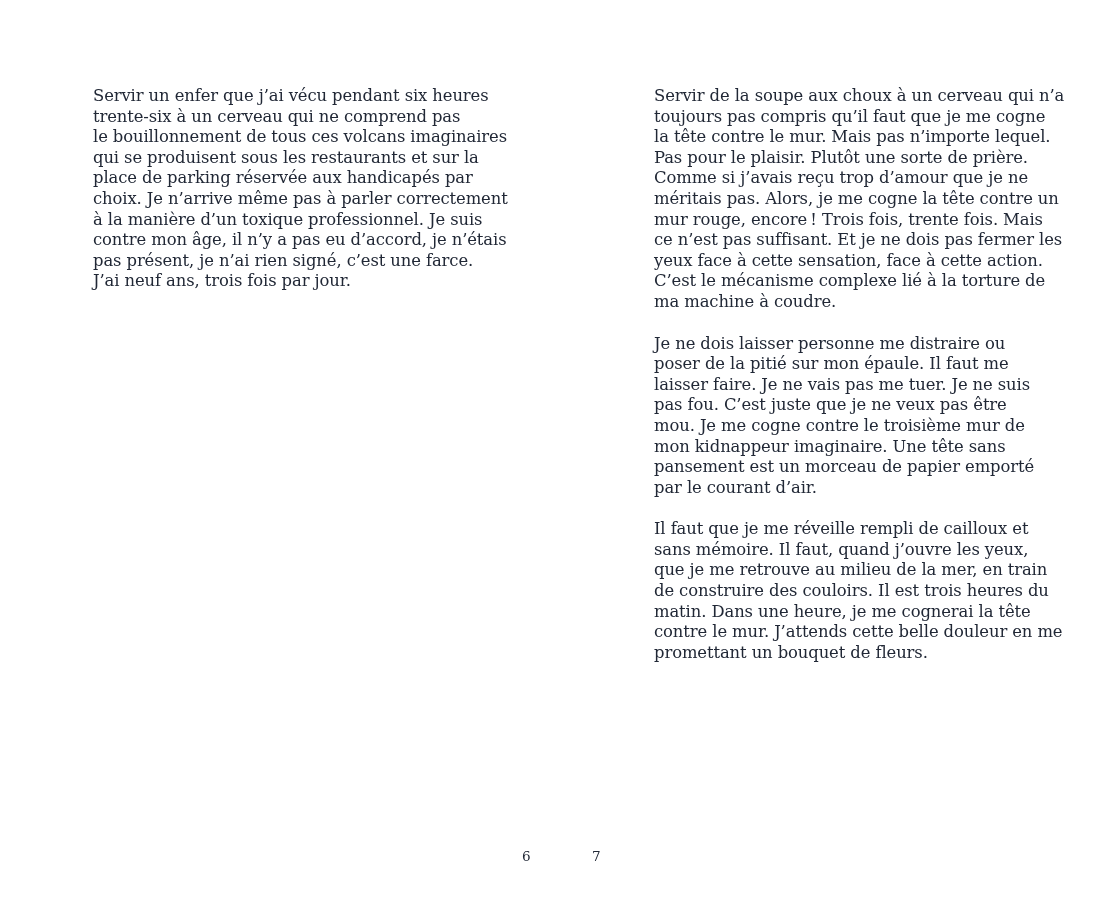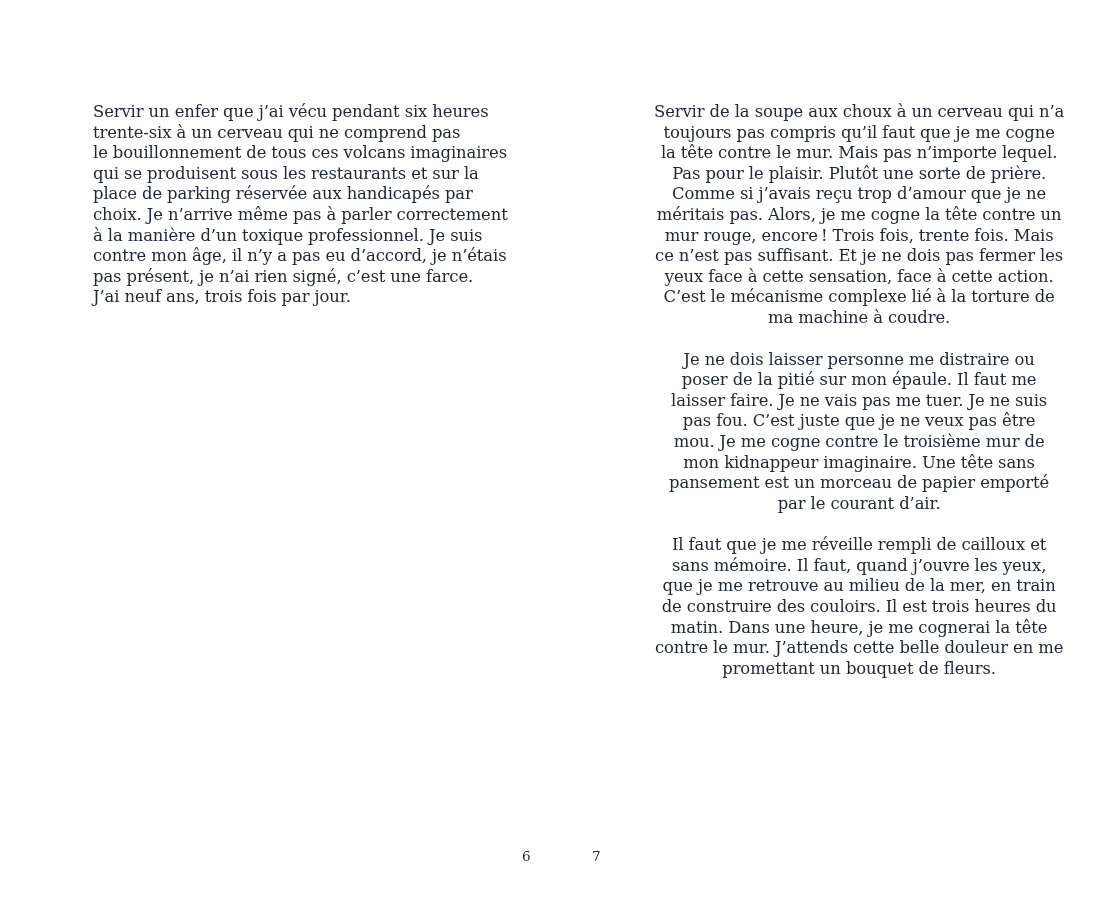--- a/index.html
+++ b/index.html
@@ -15,35 +15,35 @@
     font-family: "DejaVu Serif", "Liberation Serif", serif;
     color: #212836;
   }
   .book-spread {
     position: absolute;
     inset: 0;
     background: #ffffff;
   }
   .page {
     position: absolute;
-    top: 16px;
+    top: 0;
     height: 676px;
   }
   .page-left  { left: 0;   width: 560px; }
   .page-right { left: 560px; width: 560px; }
   .page-text {
     position: absolute;
     top: 86px;
     font-size: 16.4px;
     line-height: 20.6px;
     letter-spacing: -0.1px;
     color: #212836;
   }
   .page-left  .page-text { left: 93px; }
-  .page-right .page-text { left: 94px; text-align: center; }
+  .page-right .page-text { left: 94px; }
   .paragraph {
     white-space: pre;       
     margin: 0;
   }
   .paragraph + .paragraph {
     margin-top: 21px;     
   }
   .page-number {
     position: absolute;
     top: 847px;

